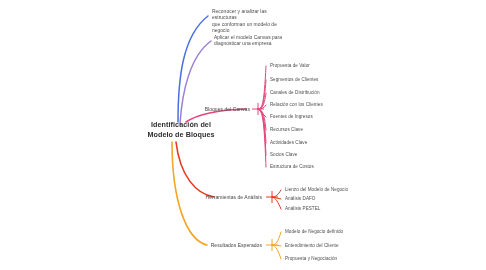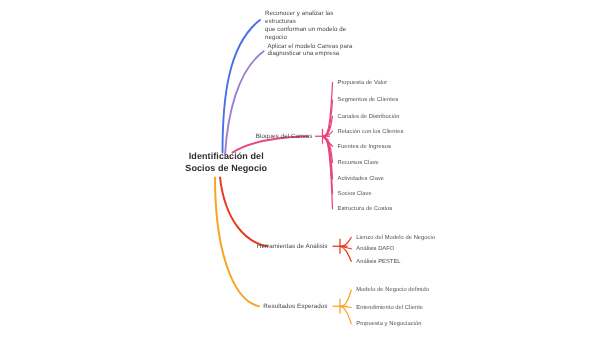--- a/index.html
+++ b/index.html
@@ -104,21 +104,21 @@
     <g>
       <path d="M 272 245 C 276 245 278 242 281 232" fill="none" stroke="#f5a623" stroke-width="1" stroke-linecap="round"></path>
       <path d="M 272 245 L 281 246" fill="none" stroke="#f5a623" stroke-width="1" stroke-linecap="round"></path>
       <path d="M 272 245 C 276 246 278 250 281 259" fill="none" stroke="#f5a623" stroke-width="1" stroke-linecap="round"></path>
       <line x1="266" y1="245" x2="278" y2="245" stroke="#f5a623" stroke-width="1"></line>
       <line x1="272" y1="239" x2="272" y2="251" stroke="#f5a623" stroke-width="1"></line>
     </g>
   </svg>
 
   <div class="node-label central-node">Identificación del
-Socios de Negocio</div>
+Modelo de Bloques</div>
 
   <div class="node-label topic-label" style="left:212px; top:9px;">Reconocer y analizar las estructuras
 que conforman un modelo de negocio</div>
 
   <div class="node-label topic-label" style="left:214px; top:35px;">Aplicar el modelo Canvas para
 diagnosticar una empresa</div>
 
   <div class="node-label main-label" style="left:178px; top:106px;">Bloques del Canvas</div>
 
   <div class="node-label main-label" style="left:190px; top:194px;">Herramientas de Análisis</div>

